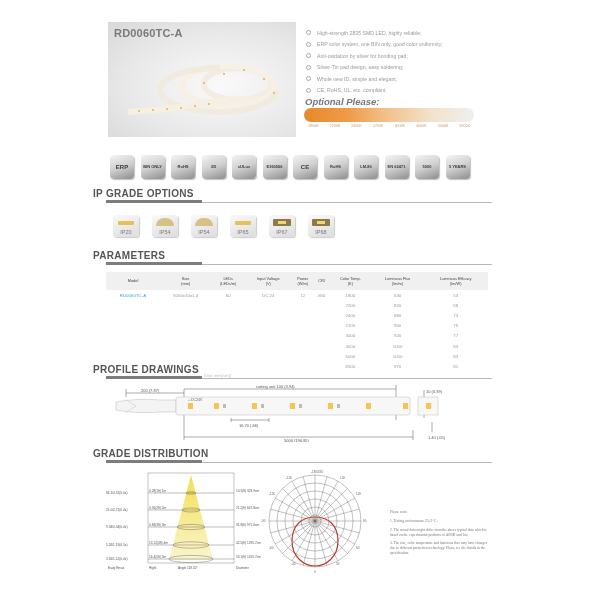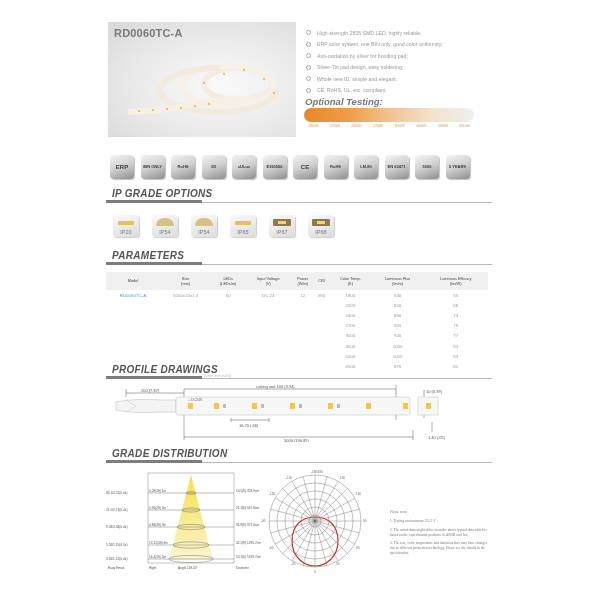--- a/index.html
+++ b/index.html
@@ -26,21 +26,21 @@
 
   
   .certs { position: absolute; left: 110px; top: 155px; display: flex; gap: 6.5px; }
   .cert { width: 24px; height: 24px; border-radius: 4px;
     background: linear-gradient(160deg, #f4f4f4 0%, #cfcfcf 50%, #8d8d8d 100%);
     box-shadow: 1px 1px 1px rgba(0,0,0,0.25);
     display: flex; align-items: center; justify-content: center; font-size: 6px; font-weight: bold; color: #3a3a3a; text-align: center; line-height: 1; }
   .cert.small { font-size: 4px; }
 
   
-  .section-title { position: absolute; left: 112px; font-size: 10px; font-weight: bold; font-style: italic; color: #555; letter-spacing: 0.3px; }
+  .section-title { position: absolute; left: 93px; font-size: 10px; font-weight: bold; color: #555; letter-spacing: 0.3px; }
   .section-rule { position: absolute; left: 106px; width: 386px; height: 4px; }
   .section-rule .thick { position: absolute; left: 0; top: 0; width: 96px; height: 3px; background: #7d7d7d; }
   .section-rule .thin { position: absolute; left: 96px; top: 2px; right: 0; height: 1px; background: #b9b9b9; }
   .unit-note { position: absolute; font-size: 3.8px; color: #bbb; }
 
   
   .ips { position: absolute; left: 113px; top: 215px; display: flex; gap: 13px; }
   .ip { width: 26px; height: 22px; border-radius: 3px; background: linear-gradient(160deg, #fafafa, #dcdcdc); box-shadow: 1px 1px 1px rgba(0,0,0,0.2); position: relative; }
   .ip .strip { position: absolute; left: 5px; right: 5px; top: 6px; height: 4px; background: #e3c25a; border-radius: 1px; }
   .ip .dome { position: absolute; left: 4px; right: 4px; top: 3px; height: 8px; border-radius: 8px 8px 0 0; background: #d1b66a; opacity: 0.8; }
@@ -109,21 +109,21 @@
       </div>
     <div class="feature">
         <span class="bullet"></span>
         <span>Whole new ID, simple and elegant;</span>
       </div>
     <div class="feature">
         <span class="bullet"></span>
         <span>CE, RoHS, UL, etc. compliant.</span>
       </div>
   </div>
-  <div class="opt-title">Optional Testing:</div>
+  <div class="opt-title">Optional Please:</div>
   <div class="color-bar"></div>
   <div class="color-ticks">
     <span class="color-tick">1800K</span>
     <span class="color-tick">2200K</span>
     <span class="color-tick">2400K</span>
     <span class="color-tick">2700K</span>
     <span class="color-tick">3000K</span>
     <span class="color-tick">4000K</span>
     <span class="color-tick">5000K</span>
     <span class="color-tick">6500K</span>

